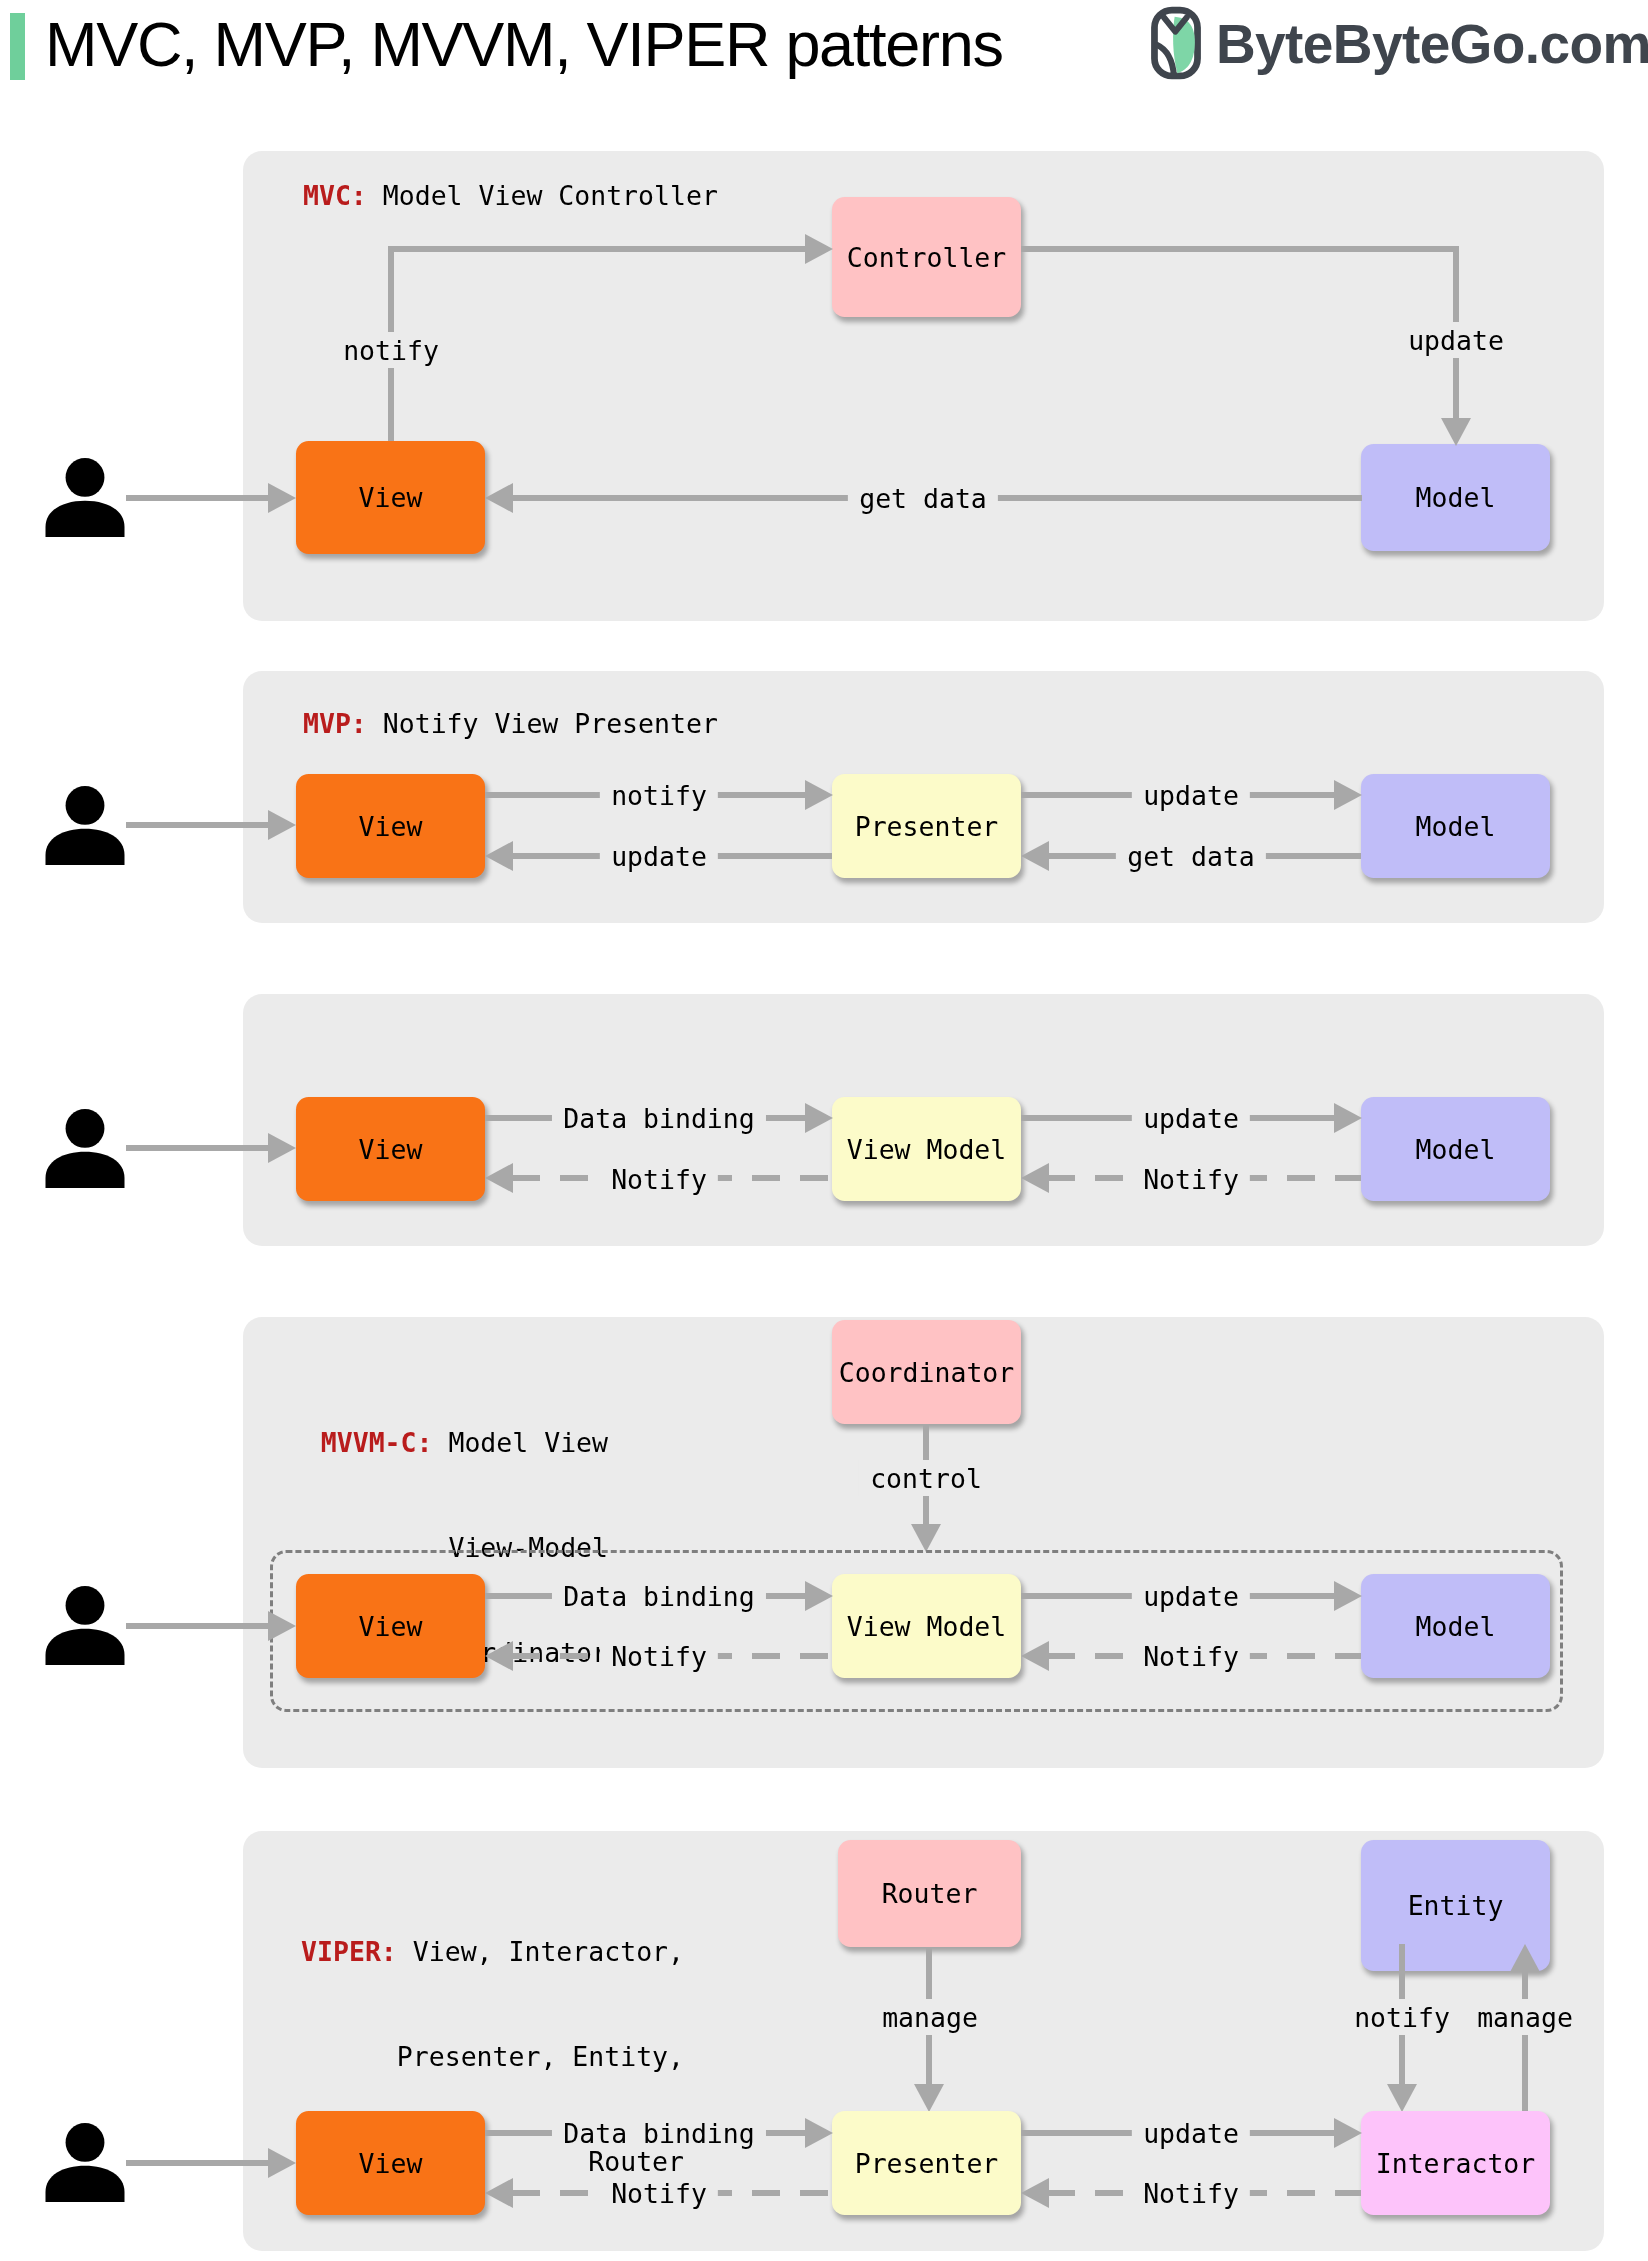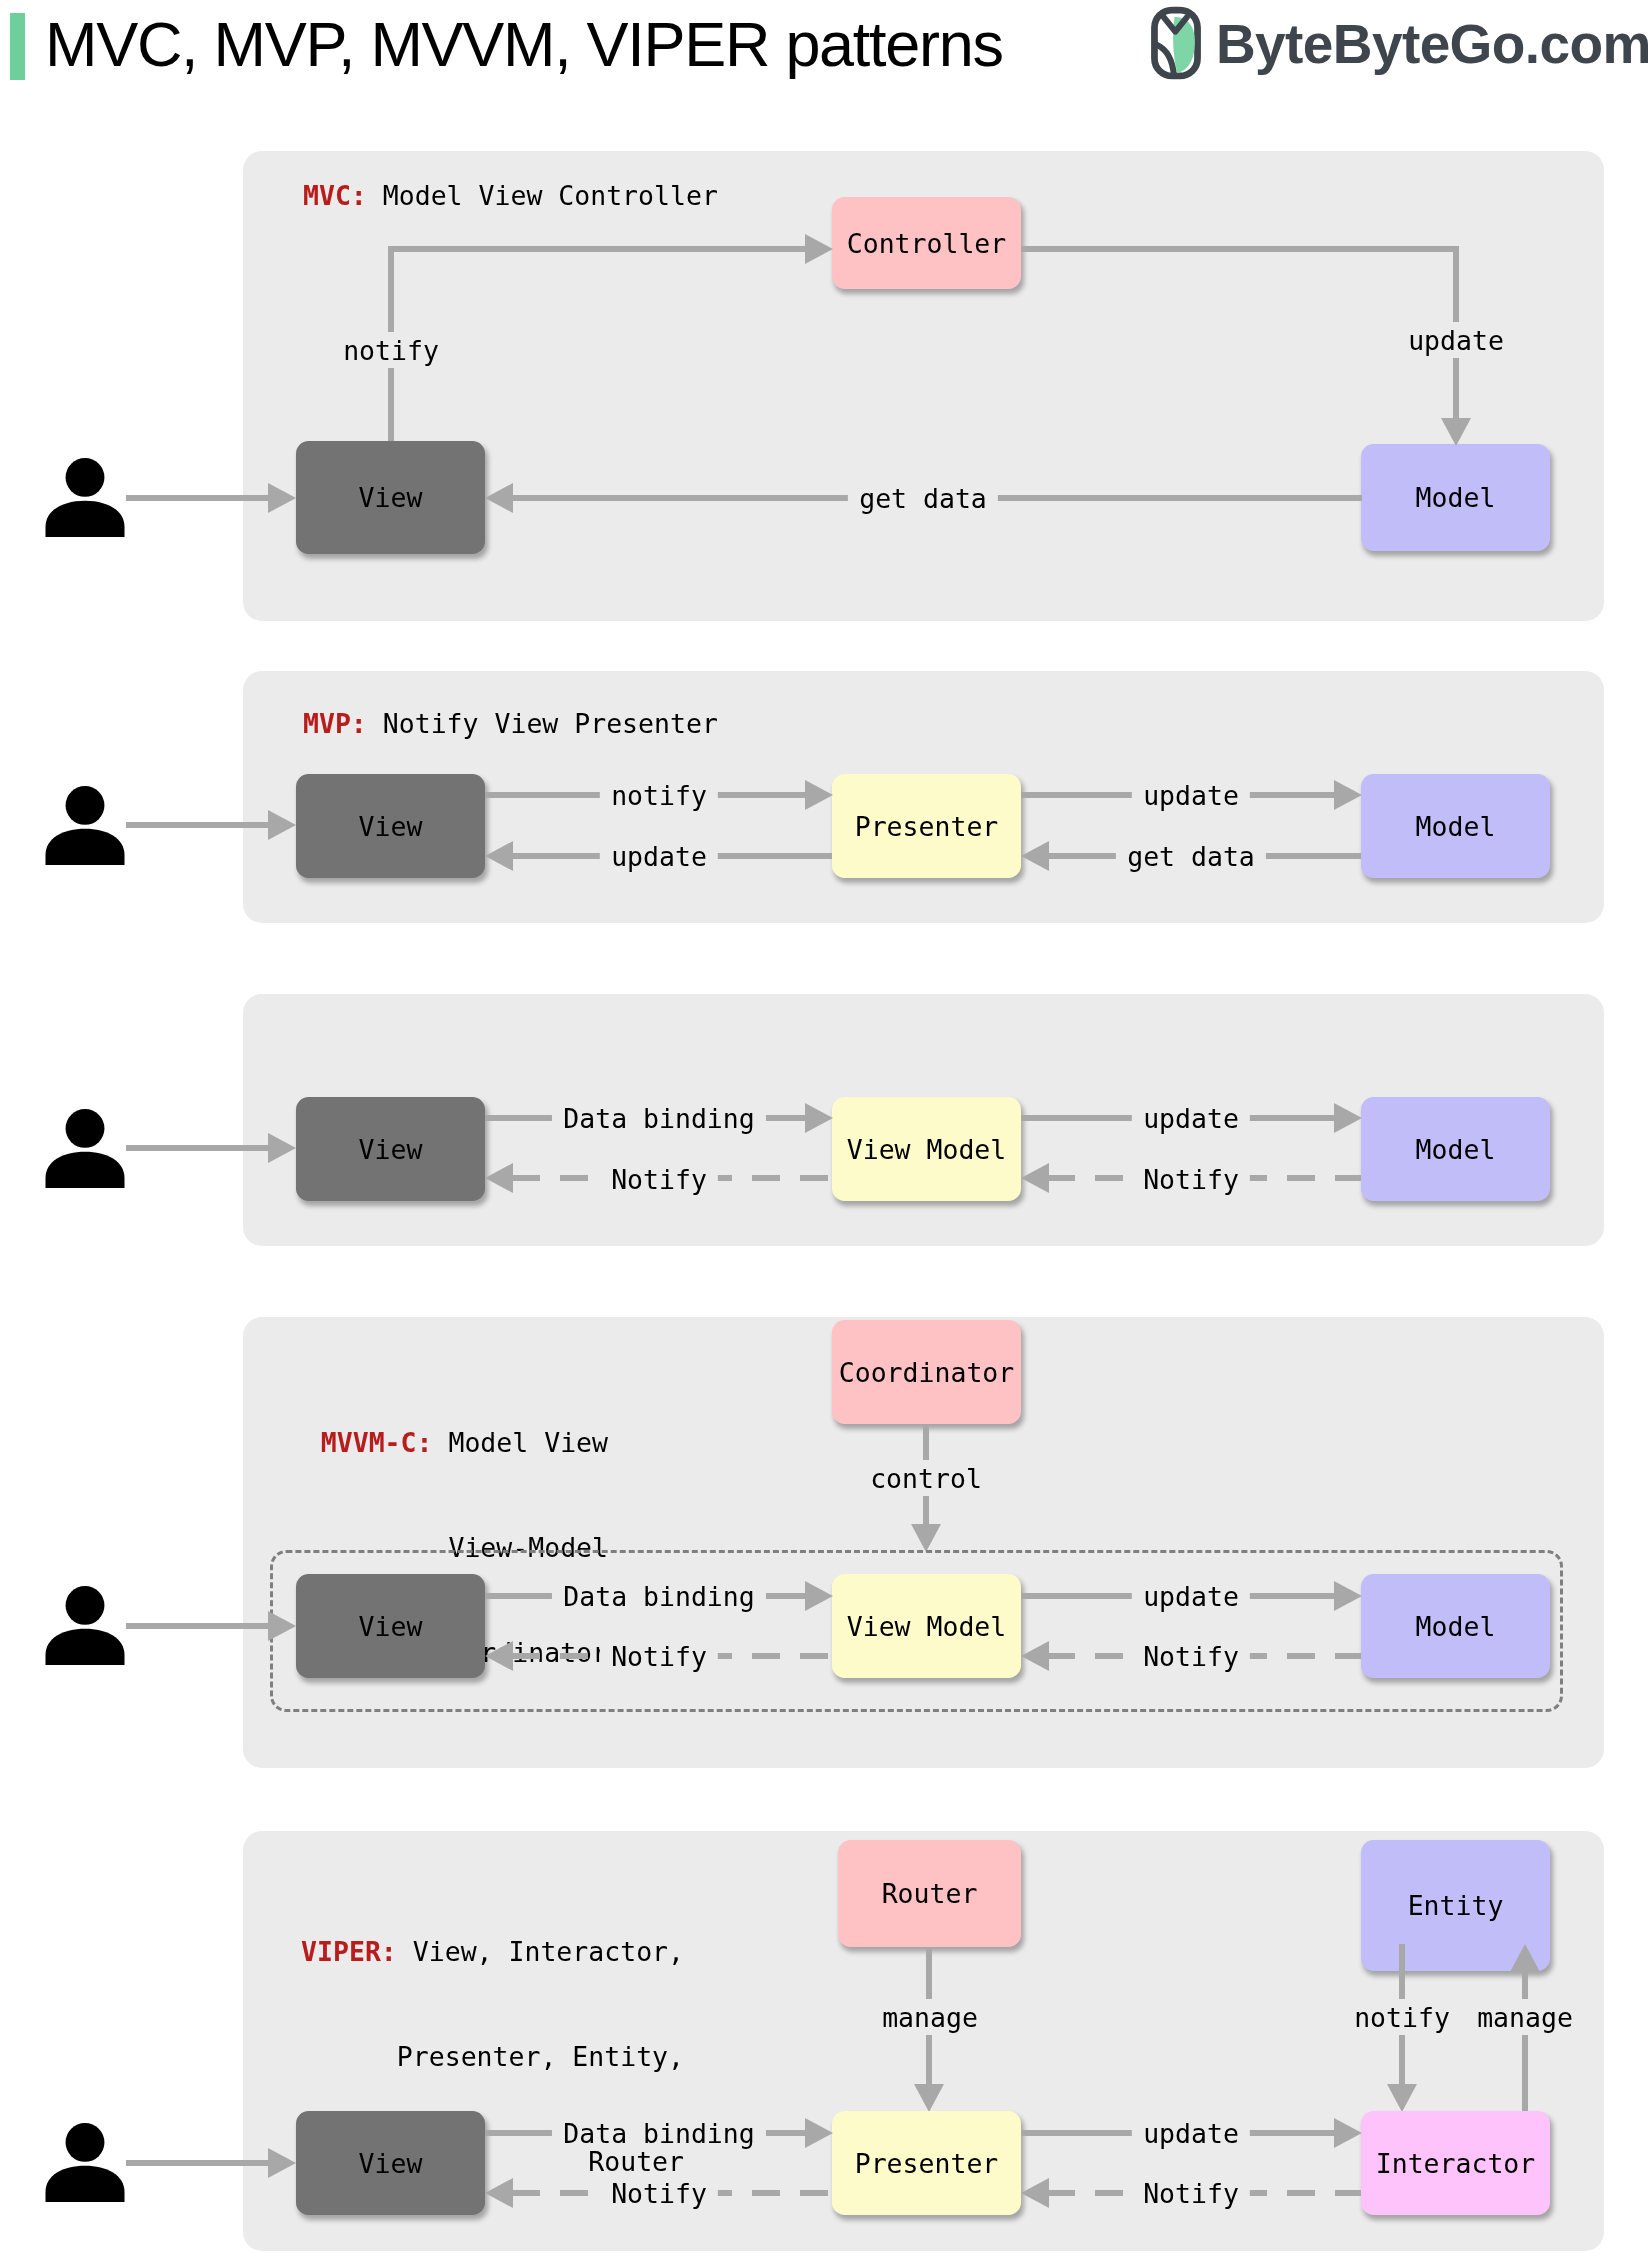--- a/index.html
+++ b/index.html
@@ -14,21 +14,21 @@
         color:#3f454d;letter-spacing:-0.6px;margin-left:14px;}
   
   .panel{position:absolute;left:243px;width:1361px;background:#ebebeb;border-radius:19px;}
   
   .sec-title{position:absolute;font-size:26.5px;line-height:35px;color:#000;white-space:pre;}
   .abbr{color:#b91c1c;font-weight:700;}
   .ra{text-align:right;}
   
   .box{position:absolute;border-radius:12.6px;display:flex;align-items:center;justify-content:center;
        font-size:26.5px;color:#000;box-shadow:2.5px 4.4px 5.7px rgba(0,0,0,.30);white-space:nowrap;}
-  .green{background:#737373;} .pink{background:#ffc2c4;} .yellow{background:#fcfbc9;}
+  .green{background:#f97316;} .pink{background:#ffc2c4;} .yellow{background:#fcfbc9;}
   .purple{background:#c0bdf8;} .magenta{background:#fdc3fa;}
   
   .hline{position:absolute;height:5.7px;background:#a8a8a8;}
   .vline{position:absolute;width:5.7px;background:#a8a8a8;}
   .dash-h{position:absolute;height:5.7px;
        background:repeating-linear-gradient(90deg,#a8a8a8 0 28px,transparent 28px 48px);}
   .head-r,.head-l,.head-u,.head-d{position:absolute;width:0;height:0;}
   .head-r{border-top:15px solid transparent;border-bottom:15px solid transparent;border-left:28px solid #a8a8a8;}
   .head-l{border-top:15px solid transparent;border-bottom:15px solid transparent;border-right:28px solid #a8a8a8;}
   .head-d{border-left:15px solid transparent;border-right:15px solid transparent;border-top:28px solid #a8a8a8;}
@@ -59,21 +59,21 @@
   </div>
 
   <div class="panel" style="top:151px;height:470px;"></div>
   <div class="panel" style="top:671px;height:252px;"></div>
   <div class="panel" style="top:994px;height:252px;"></div>
   <div class="panel" style="top:1317px;height:451px;"></div>
   <div class="panel" style="top:1831px;height:420px;"></div>
 
   <div class="sec-title" style="left:303px;top:178px;"><span class="abbr">MVC:</span> <span>Model View Controller</span></div>
 
-  <div class="box pink" style="left:832px;top:197px;width:189px;height:92px;">
+  <div class="box pink" style="left:832px;top:197px;width:189px;height:120px;">
       <span>Controller</span>
     </div>
   <div class="box green" style="left:296px;top:441px;width:189px;height:113px;">
       <span>View</span>
     </div>
   <div class="box purple" style="left:1361px;top:444px;width:189px;height:107px;">
       <span>Model</span>
     </div>
 
   <div class="vline" style="left:388px;top:249px;height:192px;"></div>

